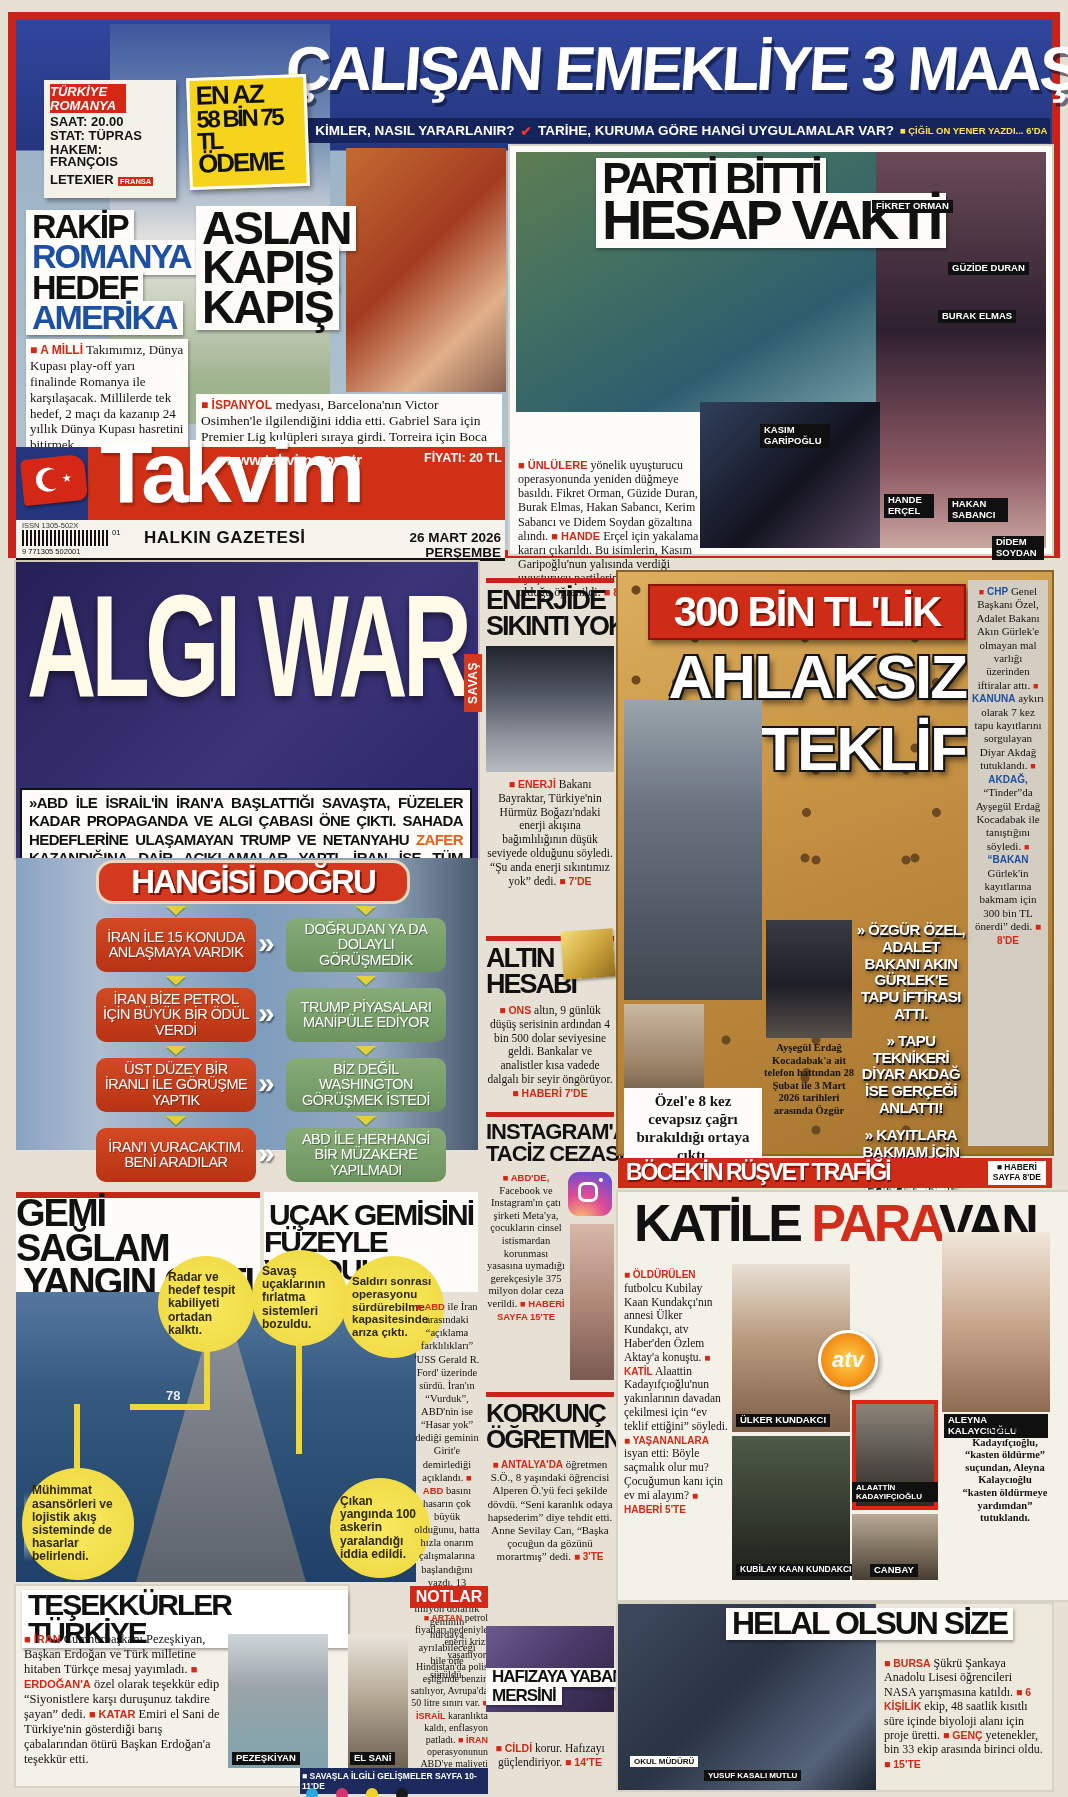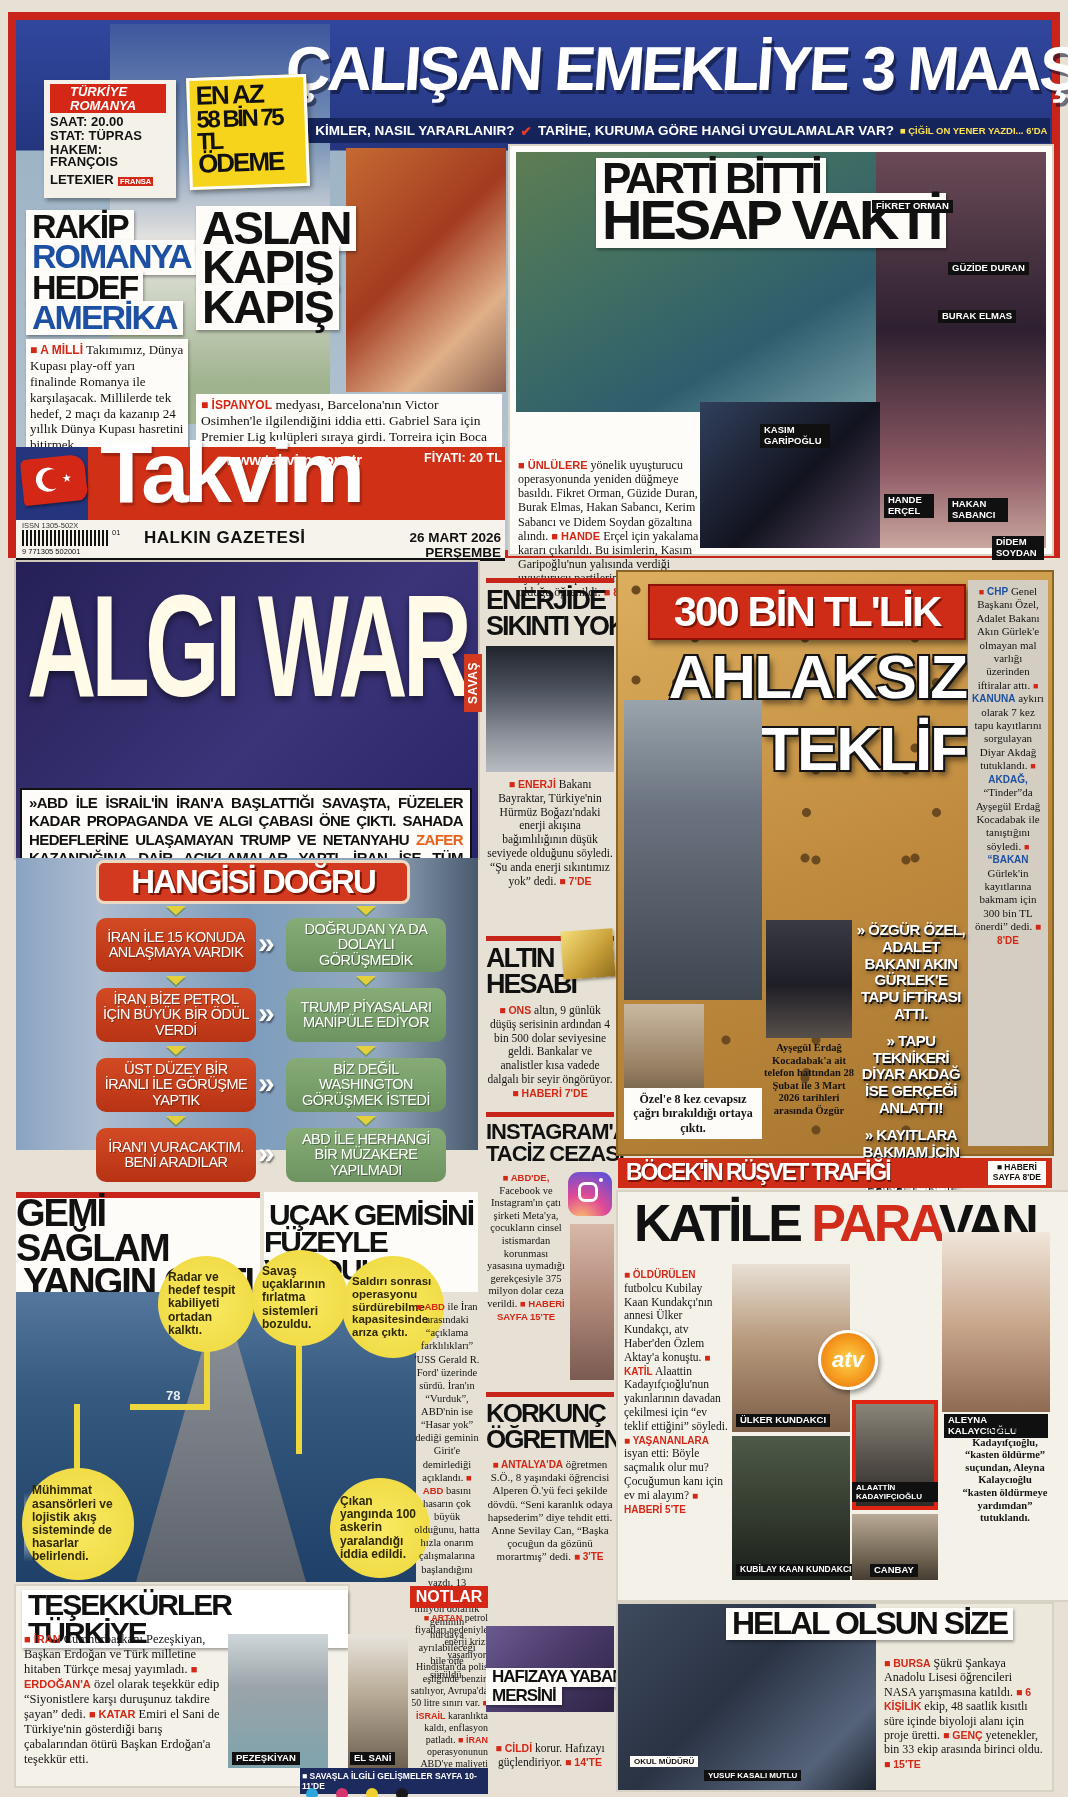--- a/index.html
+++ b/index.html
@@ -49,21 +49,21 @@
     <span style="color:#e8392a;">✔</span>
     <span>KİMLER, NASIL YARARLANIR?</span>
     <span style="color:#e8392a;">✔</span>
     <span>TARİHE, KURUMA GÖRE HANGİ UYGULAMALAR VAR?</span>
     <span style="color:#ffe34d;font-size:9.5px;margin-left:auto;">■ ÇİĞİL ON YENER YAZDI... 6'DA</span>
   </div>
 
   <div class="abs" style="left:44px;top:80px;width:132px;height:118px;background:#f4f1e8;padding:4px 6px;box-sizing:border-box;
               box-shadow:2px 3px 4px rgba(0,0,0,.35);">
     <div style="background:#d42716;color:#fff;font-weight:900;font-style:italic;font-size:13px;
-                width:76px;padding:1px 20px;line-height:1.05;">TÜRKİYE ROMANYA</div>
+                width:76px;padding:1px 0;line-height:1.05;">TÜRKİYE ROMANYA</div>
     <div class="hl" style="font-size:13px;letter-spacing:0;margin-top:3px;">SAAT: 20.00</div>
     <div class="hl" style="font-size:13px;letter-spacing:0;margin-top:2px;">STAT: TÜPRAS</div>
     <div class="hl" style="font-size:13px;letter-spacing:0;margin-top:2px;">HAKEM: FRANÇOIS</div>
     <div style="margin-top:2px;">
       <span class="hl" style="font-size:13px;letter-spacing:0;">LETEXIER</span>
       <span style="color:#fff;background:#d42716;font-size:7.5px;font-weight:900;padding:0 2px;">FRANSA</span>
     </div>
   </div>
 
   <div class="abs" style="left:188px;top:76px;width:120px;height:112px;background:#f6d41c;border:3px solid #fff;
@@ -145,21 +145,21 @@
     <div class="abs" style="left:428px;top:112px;background:#d2391e;color:#fff;font-size:12px;font-weight:900;
                 padding:2px 8px;transform:rotate(-90deg);letter-spacing:.5px;">SAVAŞ</div>
     <div class="abs" style="left:4px;top:226px;width:452px;background:#fdfcf8;border:2px solid #111;padding:4px 7px;box-sizing:border-box;
                 font-size:15px;font-weight:800;letter-spacing:-.6px;line-height:1.22;text-align:justify;color:#111;">
       <span>»ABD İLE İSRAİL'İN İRAN'A BAŞLATTIĞI SAVAŞTA, FÜZELER KADAR PROPAGANDA VE ALGI ÇABASI ÖNE ÇIKTI. SAHADA HEDEFLERİNE ULAŞAMAYAN TRUMP VE NETANYAHU </span><span style="color:#e8611c;">ZAFER</span><span> KAZANDIĞINA DAİR AÇIKLAMALAR YAPTI. İRAN İSE TÜM İDDİALARI YALANLADI. KAFALAR KARIŞTI.</span>
     </div>
   </div>
 
   <div class="ph" style="left:16px;top:858px;width:462px;height:292px;background:linear-gradient(90deg,#8aa3c2 0,#aebdd0 18%,#7d9cbd 50%,#93a8bf 78%,#4a5a6e 100%);"></div>
 
-  <div class="abs hl" style="left:96px;top:860px;width:314px;height:44px;background:#d2391e;border:3px solid #ecd9c2;border-radius:8px;
+  <div class="abs hl" style="left:96px;top:860px;width:314px;height:44px;background:#d2391e;border:3px solid #ecd9c2;border-radius:17px;
               color:#fff;font-size:33px;display:flex;align-items:center;justify-content:center;
               text-shadow:2px 2px 0 #7a1505;box-sizing:border-box;">HANGİSİ DOĞRU</div>
 
   <div class="tri" style="left:166px;top:906px;"></div>
   <div class="tri" style="left:356px;top:906px;"></div>
   <div class="claim red abs" style="left:96px;top:918px;">İRAN İLE 15 KONUDA ANLAŞMAYA VARDIK</div>
   <div class="chev-big" style="left:258px;top:926px;">»</div>
   <div class="claim grn abs" style="left:286px;top:918px;">DOĞRUDAN YA DA DOLAYLI GÖRÜŞMEDİK</div>
 
   <div class="tri" style="left:166px;top:976px;"></div>
@@ -316,21 +316,21 @@
       <span class="lead-blue" style="font-size:10px;">AKDAĞ,</span><span> “Tinder”da Ayşegül Erdağ Kocadabak ile tanıştığını söyledi.</span>
       <span class="sq" style="font-size:9px;">■</span>
       <span class="lead-blue" style="font-size:10px;margin-top:40px;">“BAKAN</span><span> Gürlek'in kayıtlarına bakmam için 300 bin TL önerdi” dedi.</span>
       <span class="lead-red" style="font-size:10px;">■ 8'DE</span>
     </div>
 
     <div class="ph" style="left:6px;top:128px;width:138px;height:300px;background:linear-gradient(180deg,#9aa4ac 0,#6b7480 35%,#3e4650 100%);"></div>
     <div class="ph" style="left:6px;top:432px;width:80px;height:100px;background:linear-gradient(180deg,#c9b8a0 0,#9a8468 60%,#6b5840 100%);"></div>
     <div class="ph" style="left:148px;top:348px;width:86px;height:118px;background:linear-gradient(180deg,#3a3a42 0,#1e1e26 55%,#58504a 100%);"></div>
     <div class="abs serif" style="left:144px;top:470px;width:94px;font-size:10.5px;font-weight:700;line-height:1.2;text-align:center;color:#141414;">Ayşegül Erdağ Kocadabak'a ait telefon hattından 28 Şubat ile 3 Mart 2026 tarihleri arasında Özgür</div>
-    <div class="abs serif" style="left:6px;top:516px;width:138px;background:#fdfcf8;font-size:12px;font-weight:700;line-height:1.2;
+    <div class="abs serif" style="left:6px;top:516px;width:138px;background:#fdfcf8;font-size:15px;font-weight:700;line-height:1.2;
                 text-align:center;padding:4px 5px;box-sizing:border-box;">Özel'e 8 kez cevapsız çağrı bırakıldığı ortaya çıktı.</div>
 
     <div class="abs" style="left:238px;top:350px;width:110px;font-weight:900;font-size:15px;letter-spacing:-.5px;line-height:1.12;
                 color:#fff;text-align:center;text-shadow:1px 2px 0 #141414,2px 3px 4px rgba(0,0,0,.5);">
       <div style="margin-bottom:10px;">» ÖZGÜR ÖZEL, ADALET BAKANI AKIN GÜRLEK'E TAPU İFTİRASI ATTI.</div>
       <div style="margin-bottom:10px;">» TAPU TEKNİKERİ DİYAR AKDAĞ İSE GERÇEĞİ ANLATTI!</div>
       <div>» KAYITLARA BAKMAM İÇİN 300 BİN TL PARA TEKLİF ETTİLER!</div>
     </div>
   </div>
 

